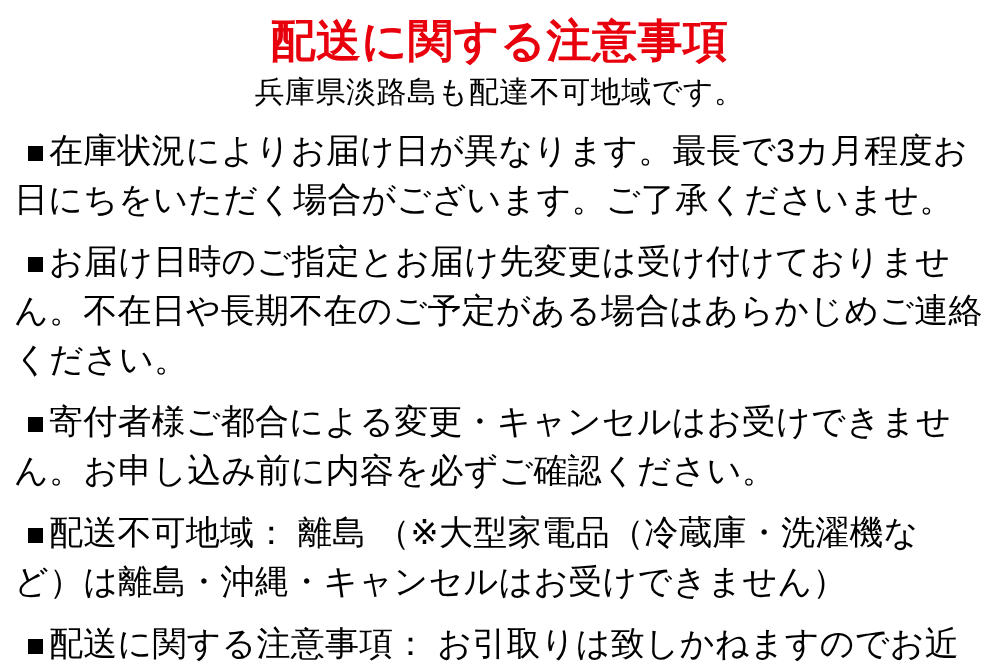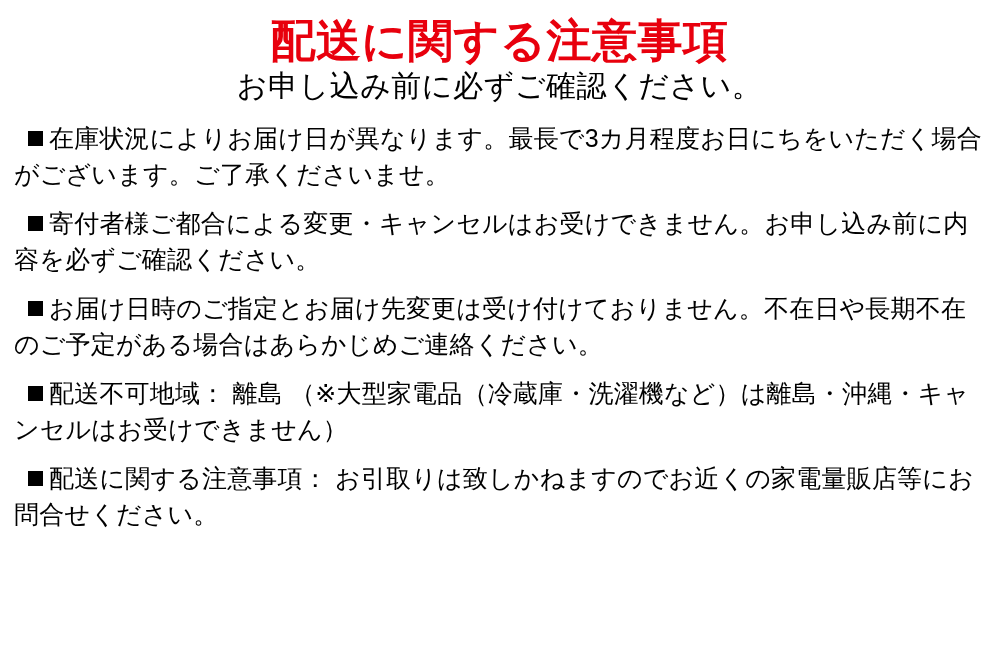--- a/index.html
+++ b/index.html
@@ -21,40 +21,40 @@
     box-sizing: border-box;
     padding: 12px 14px 0 14px;
   }
   .title {
     text-align: center;
     color: #e8000d;
     font-weight: 700;
     font-size: 45px;
     line-height: 1.12;
     letter-spacing: 0.5px;
-    margin: 4px 0 2px 0;
+    margin: 4px 0 8px 0;
     white-space: nowrap;
   }
   .subtitle {
     text-align: center;
     color: #000000;
     font-weight: 400;
     font-size: 30px;
     line-height: 1.2;
     letter-spacing: 0.5px;
     margin: 2px 0 16px 0;
     white-space: nowrap;
   }
   .notes {
     margin: 0;
     padding: 0;
     list-style: none;
   }
   .note {
-    font-size: 25px;
+    font-size: 34px;
     line-height: 1.44;
     letter-spacing: 0.2px;
     margin: 0 0 13px 0;
     text-indent: 14px;
     word-break: break-all;
   }
   .note .bullet {
     display: inline-block;
     width: 15px;
     height: 15px;
@@ -62,23 +62,23 @@
     margin-right: 6px;
     vertical-align: 1px;
   }
 </style>
 </head>
 <body>
 
 <div class="page">
 
   <div class="title" style="color: rgb(232, 0, 13);">配送に関する注意事項</div>
-  <div class="subtitle">お申し込み前に必ずご確認ください。</div>
+  <div class="subtitle">兵庫県淡路島も配達不可地域です。</div>
 
   <ul class="notes">
     <li class="note"><span class="bullet"></span><span>在庫状況によりお届け日が異なります。最長で3カ月程度お日にちをいただく場合がございます。ご了承くださいませ。</span></li>
+    <li class="note"><span class="bullet"></span><span>お届け日時のご指定とお届け先変更は受け付けておりません。不在日や長期不在のご予定がある場合はあらかじめご連絡ください。</span></li>
     <li class="note"><span class="bullet"></span><span>寄付者様ご都合による変更・キャンセルはお受けできません。お申し込み前に内容を必ずご確認ください。</span></li>
-    <li class="note"><span class="bullet"></span><span>お届け日時のご指定とお届け先変更は受け付けておりません。不在日や長期不在のご予定がある場合はあらかじめご連絡ください。</span></li>
     <li class="note"><span class="bullet"></span><span>配送不可地域： 離島 （※大型家電品（冷蔵庫・洗濯機など）は離島・沖縄・キャンセルはお受けできません）</span></li>
     <li class="note"><span class="bullet"></span><span>配送に関する注意事項： お引取りは致しかねますのでお近くの家電量販店等にお問合せください。</span></li>
   </ul>
 
 </div>
 
 </body></html>

